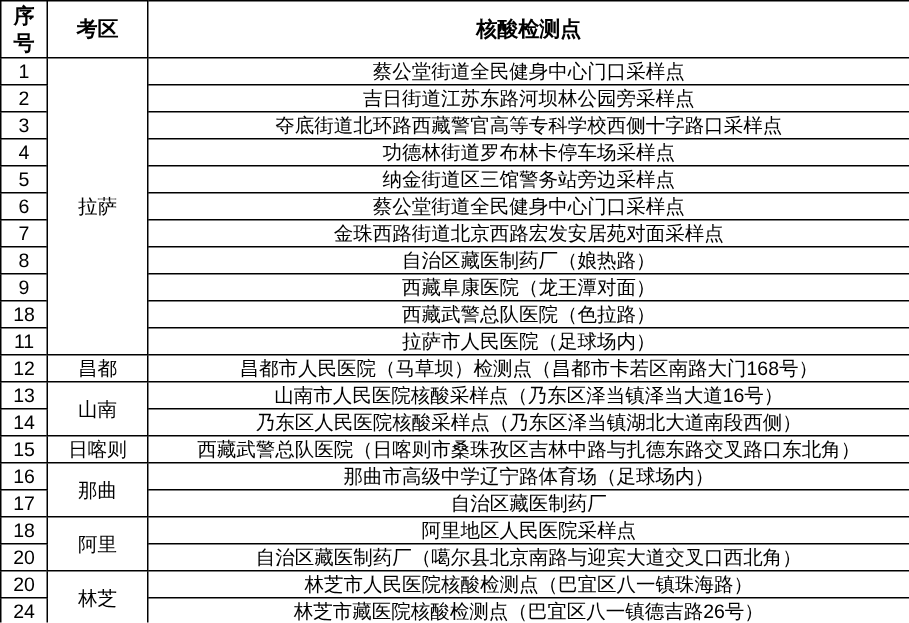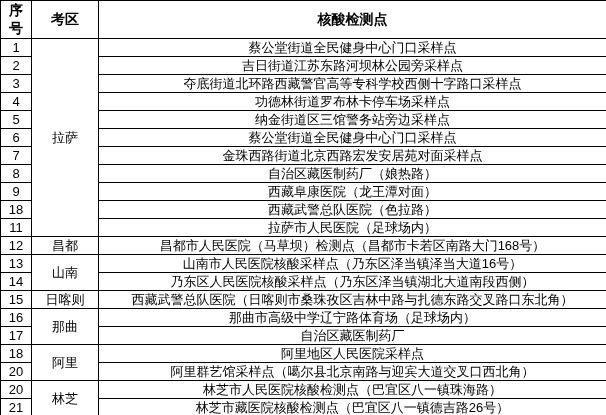--- a/index.html
+++ b/index.html
@@ -148,25 +148,25 @@
       <td class="c-no">17</td>
       <td class="c-site">自治区藏医制药厂</td>
     </tr>
     <tr>
       <td class="c-no">18</td>
       <td class="c-region" rowspan="2">阿里</td>
       <td class="c-site">阿里地区人民医院采样点</td>
     </tr>
     <tr>
       <td class="c-no">20</td>
-      <td class="c-site">阿里群艺馆采样点（噶尔县北京南路与迎宾大道交叉口西北角）</td>
+      <td class="c-site">自治区藏医制药厂（噶尔县北京南路与迎宾大道交叉口西北角）</td>
     </tr>
     <tr>
       <td class="c-no">20</td>
       <td class="c-region" rowspan="2">林芝</td>
       <td class="c-site">林芝市人民医院核酸检测点（巴宜区八一镇珠海路）</td>
     </tr>
     <tr>
-      <td class="c-no">21</td>
+      <td class="c-no">24</td>
       <td class="c-site">林芝市藏医院核酸检测点（巴宜区八一镇德吉路26号）</td>
     </tr>
   </tbody>
 </table>
 
 </body></html>

